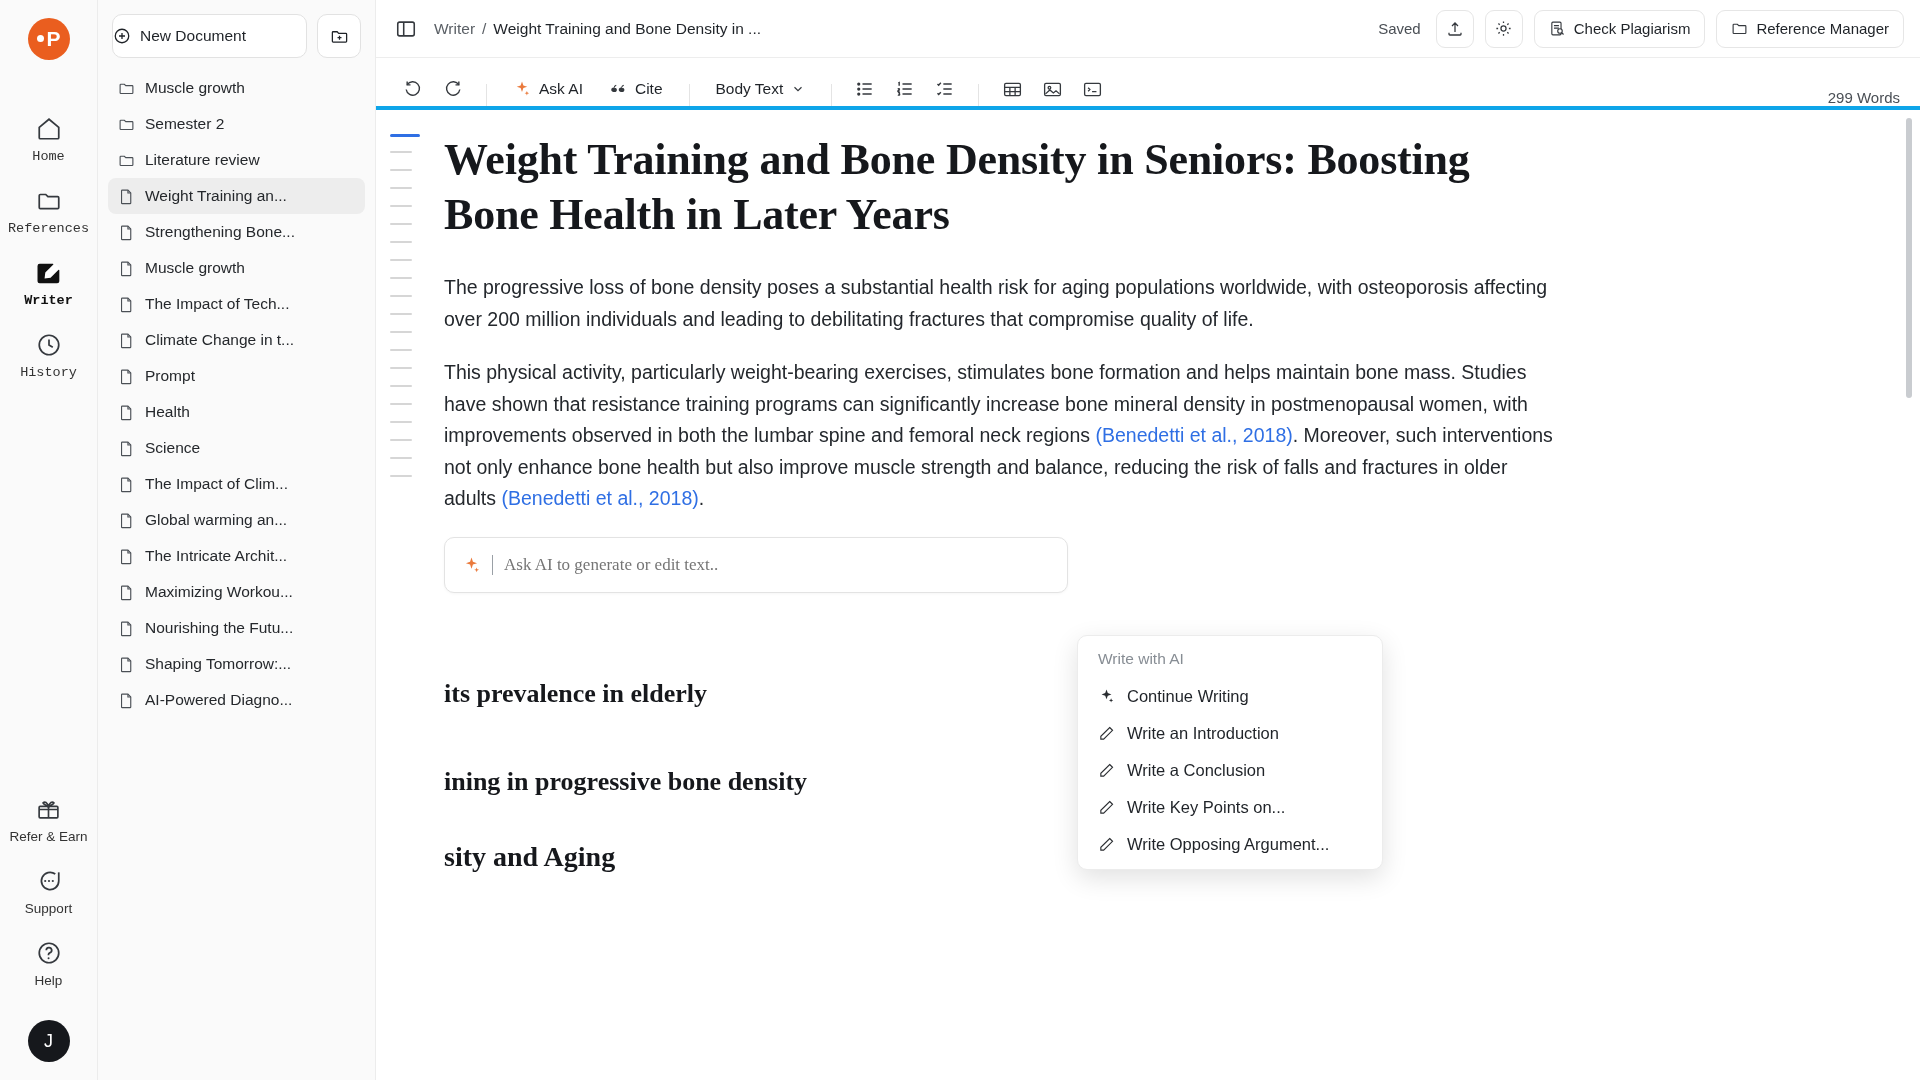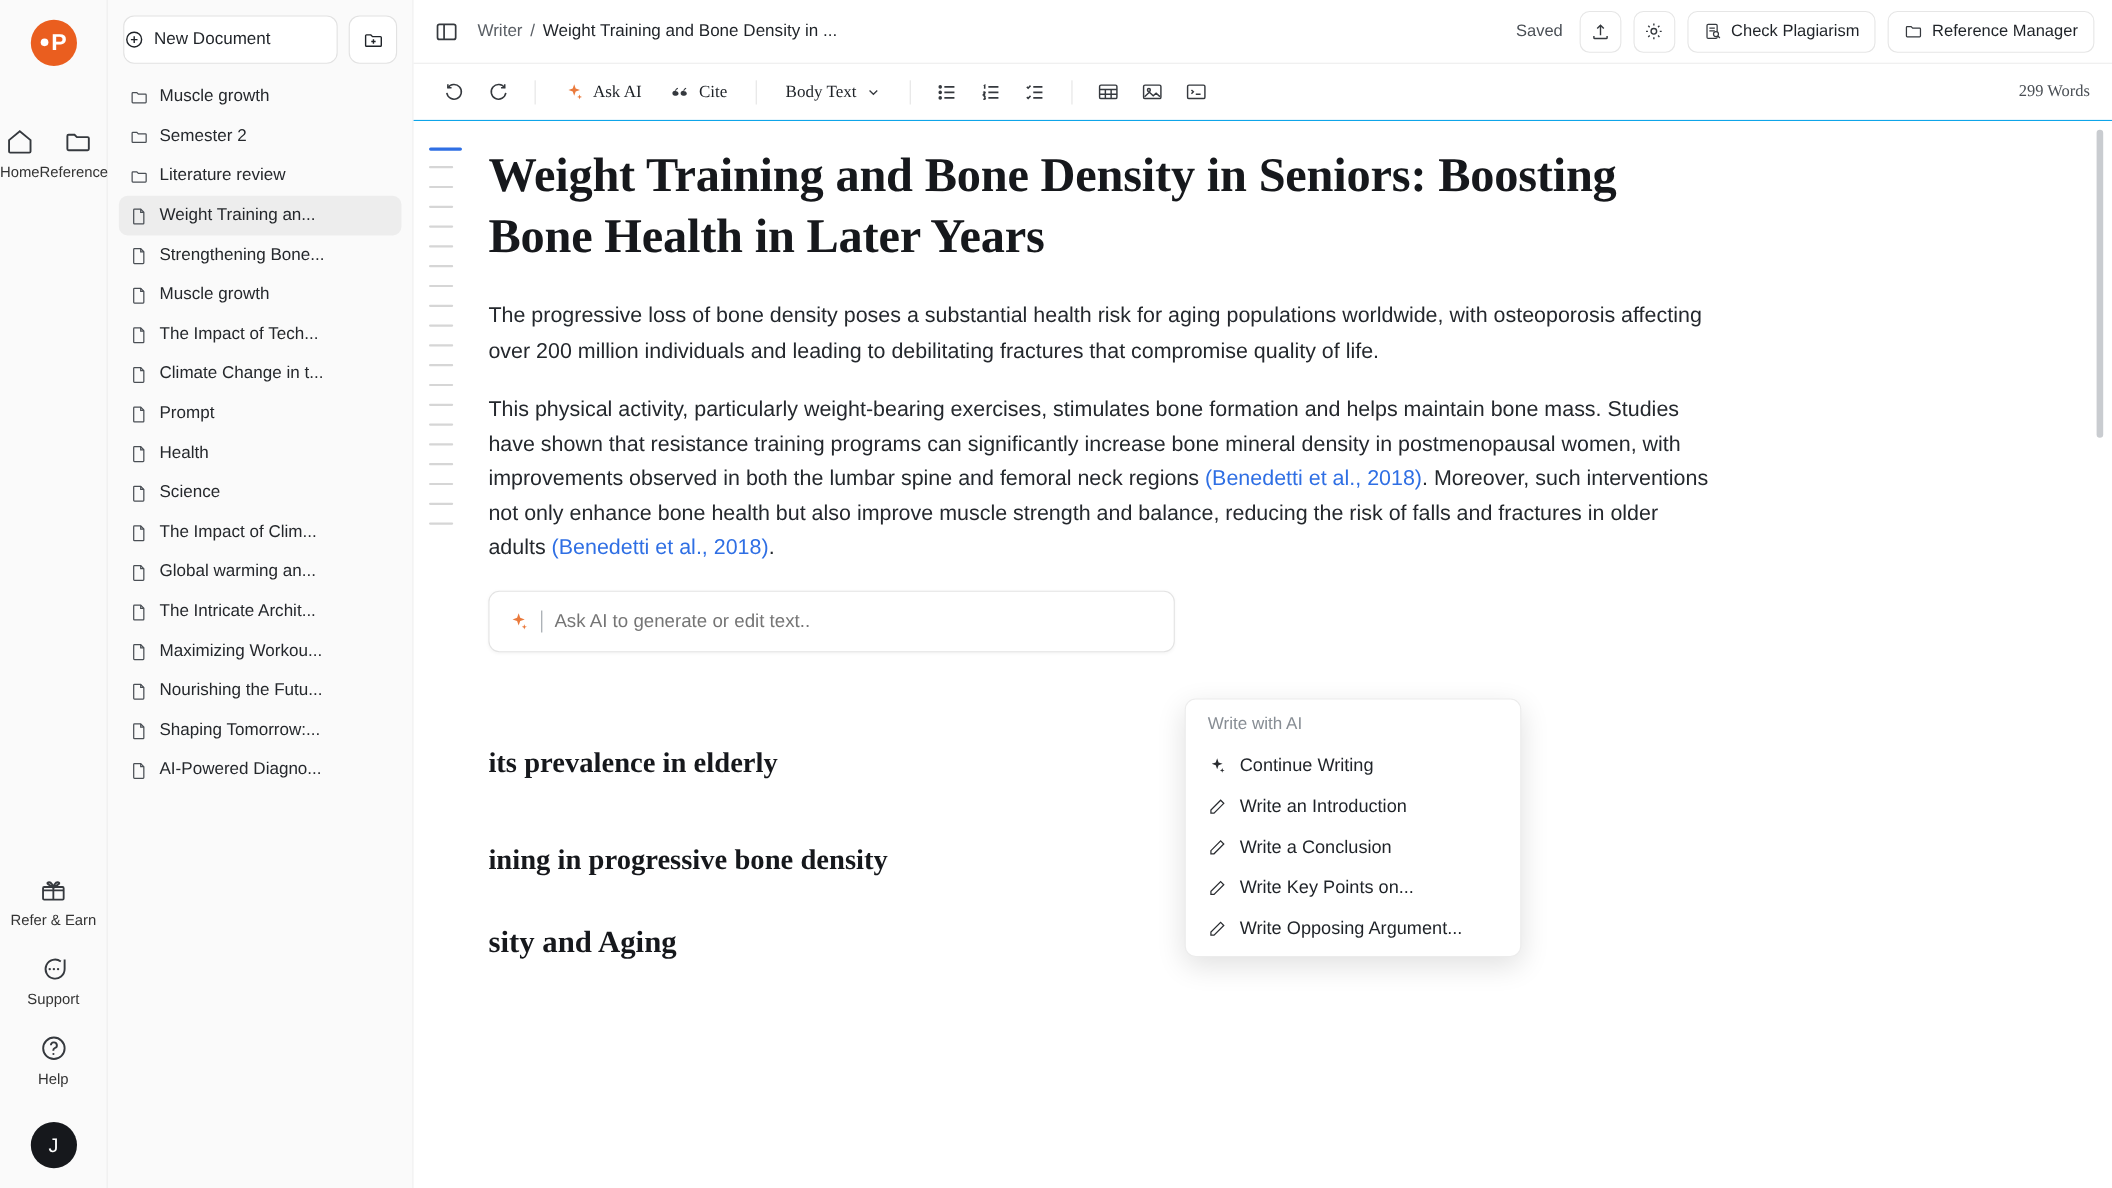--- a/index.html
+++ b/index.html
@@ -26,21 +26,21 @@
     background: #ea5e1f;
     display: flex; align-items: center; justify-content: center;
     color: #fff; font-weight: bold; font-size: 20px;
     position: relative;
   }
   .logo .dot {
     width: 7px; height: 7px; border-radius: 50%;
     background: #fff; position: absolute; left: 9px; top: 17px;
   }
   .logo .pch { position: absolute; left: 19px; top: 10px; font-size: 21px; line-height: 21px; font-weight: 700;}
-  .rail-items { margin-top: 42px; width: 100%; display: flex; flex-direction: row; align-items: center; }
+  .rail-items { margin-top: 42px; width: 100%; display: flex; flex-direction: column; align-items: center; font-family: Liberation Mono, monospace; }
   .rail-item {
     width: 100%; padding: 12px 0 10px 0;
     display: flex; flex-direction: column; align-items: center;
     cursor: pointer; color: #3a3a3a;
   }
   .rail-item .ico { width: 30px; height: 30px; display: flex; align-items: center; justify-content: center; }
   .rail-item .lbl { font-size: 13.5px; margin-top: 5px; color: #333; }
   .rail-item.active .ico svg { stroke: #111; }
   .rail-item.active .lbl { font-weight: 600; color: #111; }
   .rail-spacer { flex: 1 1 auto; }
@@ -96,22 +96,22 @@
     width: 38px; height: 38px; border: 1px solid #e6e6e6; background: #fff;
     border-radius: 9px; display: flex; align-items: center; justify-content: center; cursor: pointer;
   }
   .pill-btn {
     height: 38px; border: 1px solid #e6e6e6; background: #fff; border-radius: 9px;
     display: flex; align-items: center; gap: 8px; padding: 1px 14px;
     font-size: 15px; color: #1f2328; cursor: pointer; white-space: nowrap;
   }
 
   .toolbar {
-    height: 52px; display: flex; align-items: center; gap: 6px;
-    padding: 0 20px; border-bottom: 1px solid #0ea5e9; font-family: Liberation Serif, serif;
+    height: 52px; display: flex; align-items: flex-end; gap: 6px;
+    padding: 0 20px; border-bottom: 4px solid #0ea5e9;
   }
   .tb-btn {
     width: 34px; height: 34px; display: flex; align-items: center; justify-content: center;
     border-radius: 7px; cursor: pointer; color: #35393e;
   }
   .tb-sep { width: 1px; height: 22px; background: #e4e4e4; margin: 0 10px; }
   .tb-text {
     height: 34px; display: flex; align-items: center; gap: 8px; padding: 0 10px;
     border-radius: 7px; cursor: pointer; font-size: 15.5px; color: #1f2328;
   }
@@ -140,21 +140,21 @@
 
   
   .askai-box {
     margin-top: 6px; width: 624px; height: 56px;
     border: 1px solid #e3e3e3; border-radius: 10px; background: #fff;
     display: flex; align-items: center; gap: 11px; padding: 0 17px;
     box-shadow: 0 1px 3px rgba(0,0,0,0.04);
   }
   .askai-box input {
     border: none; outline: none; font-size: 17px; color: #8b9096;
-    font-family: Liberation Sans, sans-serif; flex: 1; background: transparent;
+    font-family: Liberation Serif, serif; flex: 1; background: transparent;
   }
   .askai-caret { width: 1px; height: 20px; background: #9aa0a6; }
 
   
   .ai-menu {
     position: absolute; left: 633px; top: 525px; width: 306px;
     background: #fff; border: 1px solid #ececec; border-radius: 10px;
     box-shadow: 0 8px 26px rgba(0,0,0,0.12); padding: 12px 0 6px 0; z-index: 20;
   }
   .ai-menu .grp { font-size: 15.5px; color: #878d94; padding: 2px 20px 10px 20px; }

